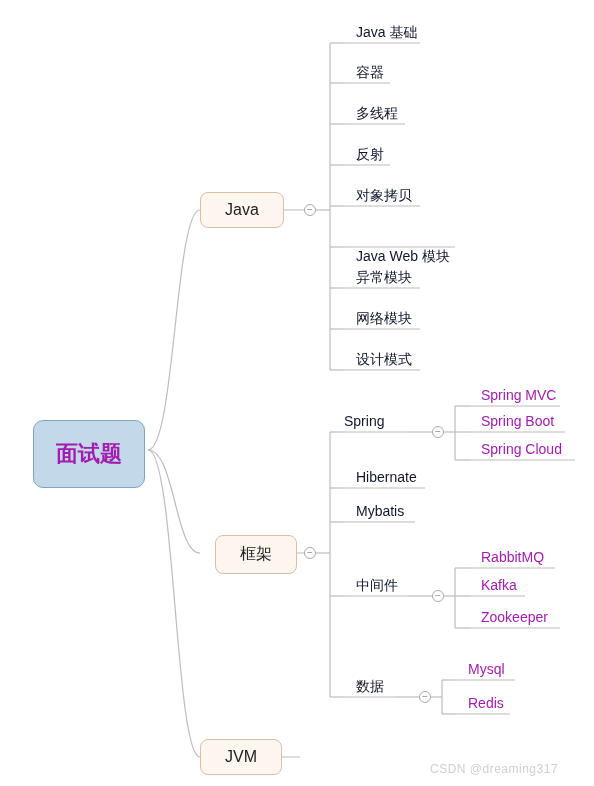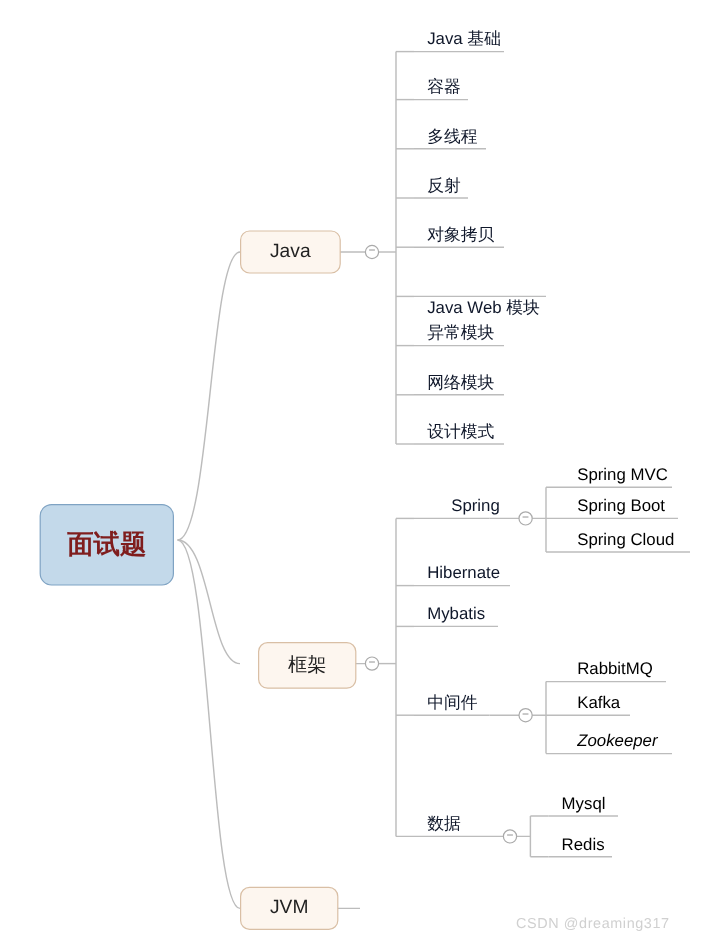--- a/index.html
+++ b/index.html
@@ -19,40 +19,40 @@
     align-items: center;
     justify-content: center;
     white-space: nowrap;
   }
   .root {
     background: #c3d9ea;
     border: 1px solid #7fa3c3;
     border-radius: 10px;
     font-size: 22px;
     font-weight: 600;
-    color: #7f1d1d;
+    color: #a21caf;
     padding: 18px 22px;
   }
   .level2 {
     background: #fdf6ef;
     border: 1px solid #d9bfa5;
     border-radius: 8px;
     font-size: 16px;
     color: #222;
     padding: 8px 24px;
   }
   .leaf {
     font-size: 14px;
     color: #0f172a;
     justify-content: flex-start;
     padding: 4px 8px;
   }
   .sub {
     font-size: 14px;
-    color: #000000;
+    color: #a21caf;
     justify-content: flex-start;
     padding: 4px 8px;
   }
   .toggle {
     position: absolute;
     width: 12px;
     height: 12px;
     border: 1px solid #aaa;
     border-radius: 50%;
     background: #fff;
@@ -186,30 +186,30 @@
 <div class="node leaf" style="left:348px; top:20px;">Java 基础</div>
 <div class="node leaf" style="left:348px; top:60px;">容器</div>
 <div class="node leaf" style="left:348px; top:101px;">多线程</div>
 <div class="node leaf" style="left:348px; top:142px;">反射</div>
 <div class="node leaf" style="left:348px; top:183px;">对象拷贝</div>
 <div class="node leaf" style="left:348px; top:224px;margin-top:20px;">Java Web 模块</div>
 <div class="node leaf" style="left:348px; top:265px;">异常模块</div>
 <div class="node leaf" style="left:348px; top:306px;">网络模块</div>
 <div class="node leaf" style="left:348px; top:347px;">设计模式</div>
 
-<div class="node leaf" style="left:368px; top:409px;">Spring</div>
+<div class="node leaf" style="left:336px; top:409px;">Spring</div>
 <div class="node leaf" style="left:348px; top:465px;">Hibernate</div>
 <div class="node leaf" style="left:348px; top:499px;">Mybatis</div>
 <div class="node leaf" style="left:348px; top:573px;">中间件</div>
 <div class="node leaf" style="left:348px; top:674px;">数据</div>
 
 <div class="node sub" style="left:473px; top:383px;">Spring MVC</div>
 <div class="node sub" style="left:473px; top:409px;">Spring Boot</div>
 <div class="node sub" style="left:473px; top:437px;">Spring Cloud</div>
 
 <div class="node sub" style="left:473px; top:545px;">RabbitMQ</div>
 <div class="node sub" style="left:473px; top:573px;">Kafka</div>
-<div class="node sub" style="left:473px; top:605px;font-style:italic;">Zookeeper</div>
+<div class="node sub" style="left:473px; top:605px;">Zookeeper</div>
 
 <div class="node sub" style="left:460px; top:657px;">Mysql</div>
 <div class="node sub" style="left:460px; top:691px;">Redis</div>
 
 <div class="watermark" style="left:430px; top:762px;">CSDN @dreaming317</div>
 
 </body></html>

